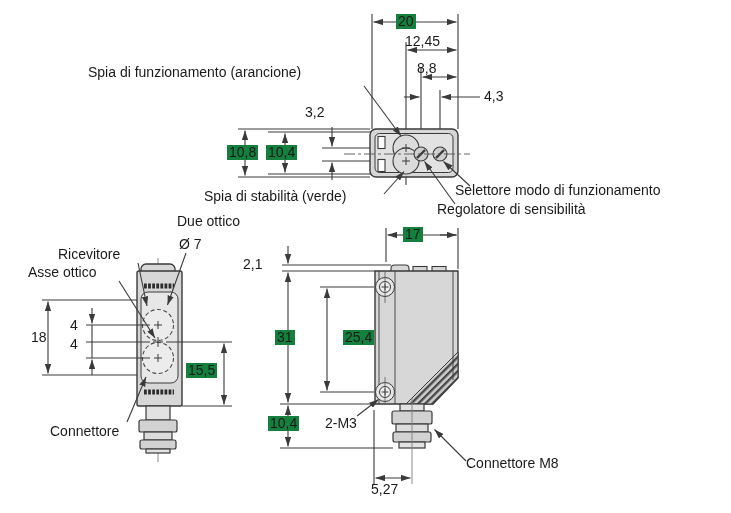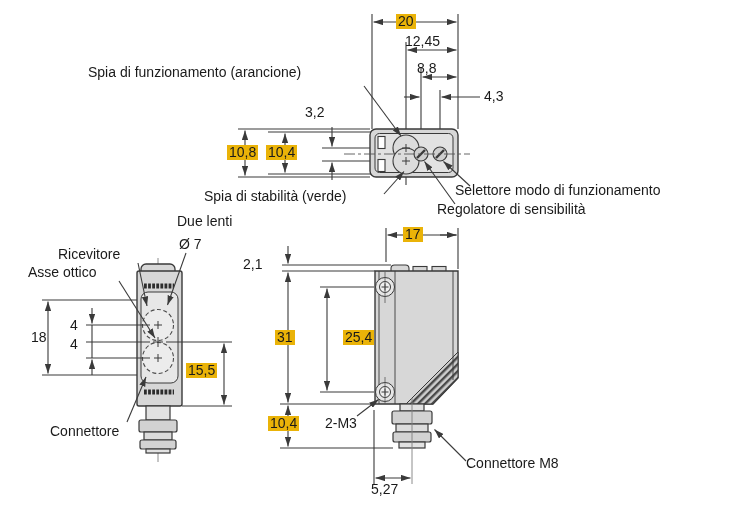--- a/index.html
+++ b/index.html
@@ -1,20 +1,20 @@
 <!DOCTYPE html>
 <html><head>
 <meta charset="utf-8">
 <style>
   html,body{margin:0;padding:0;background:#fff;}
   #canvas{position:relative;width:731px;height:513px;background:#ffffff;overflow:hidden;
           font-family:"Liberation Sans", sans-serif;}
   #drawing{position:absolute;left:0;top:0;}
   .lbl{position:absolute;font-size:14px;line-height:1.1;color:#1a1a1a;white-space:nowrap;}
-  .bg{background:#eab308;padding:0 2px;}
+  .bg{background:#15803d;padding:0 2px;}
 </style>
 </head>
 <body>
 
 <div id="canvas">
 
 <svg id="drawing" width="731" height="513" viewBox="0 0 731 513">
   <defs>
     <marker id="arr" viewBox="0 0 9 6" refX="9" refY="3" markerWidth="9.5" markerHeight="6.5" markerUnits="userSpaceOnUse" orient="auto-start-reverse">
       <path d="M0,0 L9,3 L0,6 Z" fill="#3a3a3a"></path>
@@ -174,21 +174,21 @@
 
     <line x1="357" y1="416" x2="378.5" y2="399.5" marker-end="url(#arr)"></line>
     <line x1="466" y1="461" x2="434.5" y2="429.5" marker-end="url(#arr)"></line>
   </g>
 </svg>
 
 <div class="lbl" style="left:88px;top:65px;">Spia di funzionamento (arancione)</div>
 <div class="lbl" style="left:204px;top:189px;">Spia di stabilità (verde)</div>
 <div class="lbl" style="left:455px;top:183px;">Selettore modo di funzionamento</div>
 <div class="lbl" style="left:437px;top:202px;">Regolatore di sensibilità</div>
-<div class="lbl" style="left:177px;top:214px;">Due lenti</div>
+<div class="lbl" style="left:177px;top:214px;">Due ottico</div>
 <div class="lbl" style="left:179px;top:237px;">Ø 7</div>
 <div class="lbl" style="left:58px;top:247px;">Ricevitore</div>
 <div class="lbl" style="left:28px;top:265px;">Asse ottico</div>
 <div class="lbl" style="left:50px;top:424px;">Connettore</div>
 <div class="lbl" style="left:325px;top:416px;text-align:right;">2-M3</div>
 <div class="lbl" style="left:466px;top:456px;">Connettore M8</div>
 
 <div class="lbl bg" style="left:396px;top:14px;">20</div>
 <div class="lbl" style="left:405px;top:34px;">12,45</div>
 <div class="lbl" style="left:417px;top:61px;">8,8</div>

